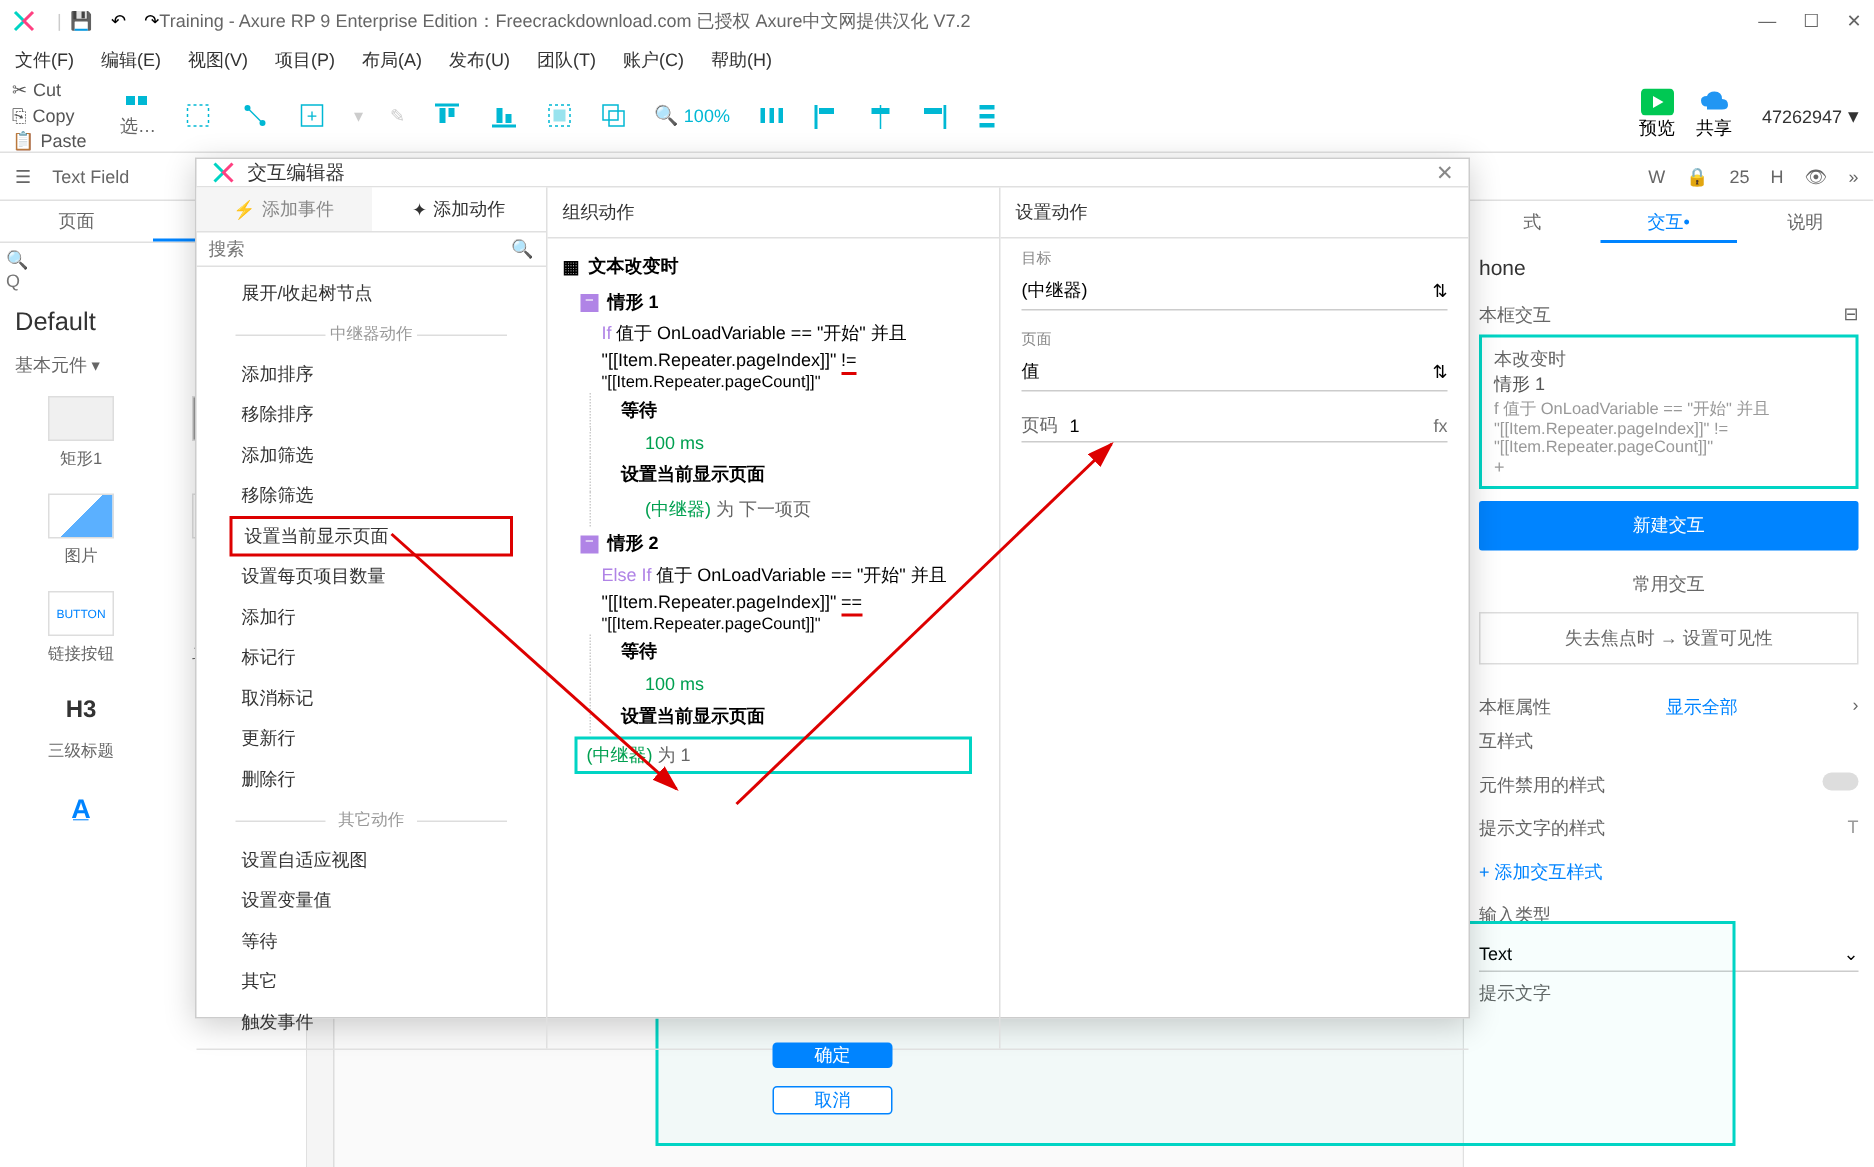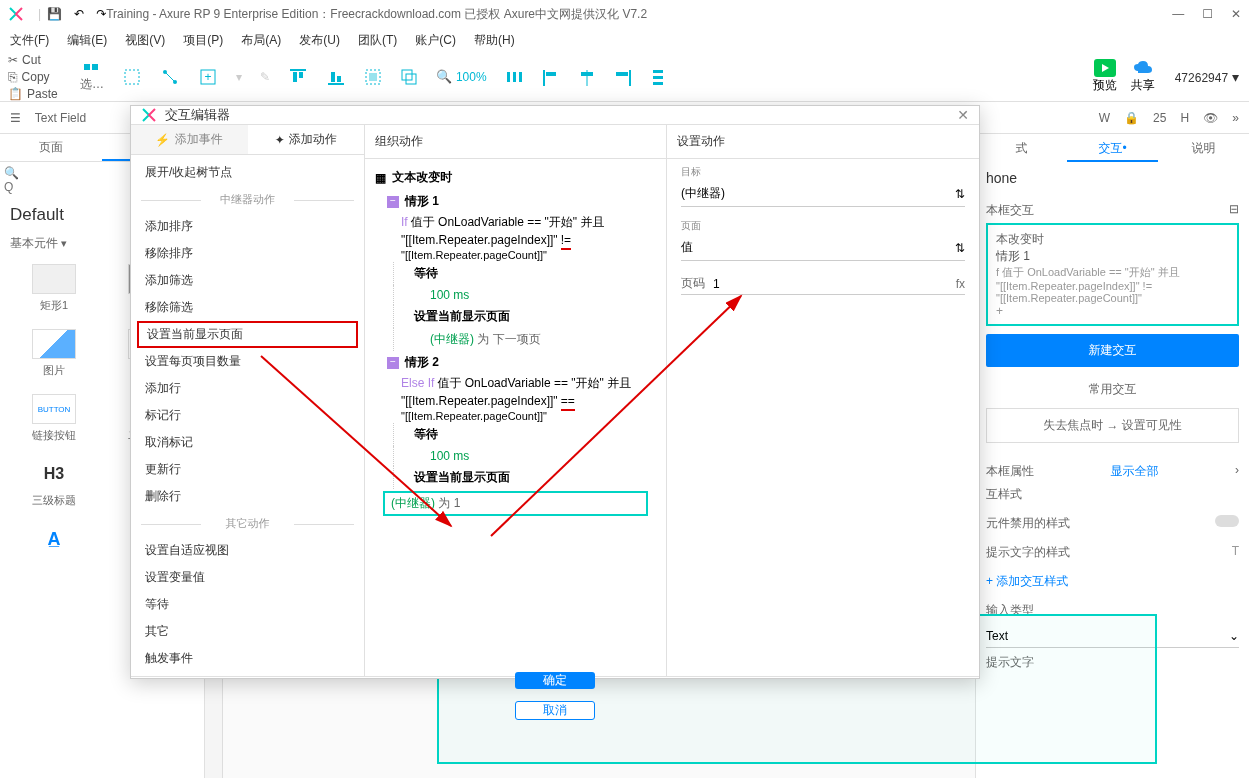--- a/index.html
+++ b/index.html
@@ -64,21 +64,21 @@
 .dlg-title-text { flex:1; color:#333; font-size:13px; }
 .dlg-close { color:#888; font-size:14px; cursor:pointer; }
 .dlg-body { flex:1; display:flex; }
 .dlg-col1 { width:234px; border-right:1px solid #e0e0e0; display:flex; flex-direction:column; }
 .dlg-tabs { display:flex; height:30px; border-bottom:1px solid #e0e0e0; }
 .dlg-tab { flex:1; display:flex; align-items:center; justify-content:center; gap:4px; color:#888; font-size:12px; }
 .dlg-tab.active { background:#fff; color:#333; }
 .dlg-tab.inactive { background:#f5f5f5; }
 .dlg-search { padding:4px 8px; border-bottom:1px solid #e0e0e0; display:flex; align-items:center; }
 .dlg-search input { flex:1; border:none; color:#999; }
-.dlg-list { flex:1; overflow:auto; padding:4px 0; }
+.dlg-list { flex:1; overflow:auto; padding:4px 16px; }
 .dlg-list-item { padding:5px 14px; color:#333; font-size:12px; }
 .dlg-list-item.hl { border:2px solid #d00; margin:0 6px; padding:3px 8px; }
 .dlg-divider { text-align:center; color:#999; position:relative; margin:6px 0; font-size:11px; }
 .dlg-divider::before,.dlg-divider::after { content:""; position:absolute; top:50%; width:60px; height:1px; background:#ddd; }
 .dlg-divider::before { left:10px; } .dlg-divider::after { right:10px; }
 .dlg-col2 { width:302px; border-right:1px solid #e0e0e0; padding:0; }
 .dlg-col2-hdr { padding:8px 10px; color:#333; border-bottom:1px solid #e0e0e0; }
 .dlg-actions { padding:6px 10px; }
 .act-group-title { display:flex; align-items:center; gap:6px; padding:4px 0; font-weight:bold; }
 .act-case { display:flex; align-items:center; gap:6px; padding:3px 0 3px 12px; }
@@ -375,20 +375,24 @@
       <div class="dlg-tabs">
         <div class="dlg-tab inactive">
             <span>⚡</span>
             <span>添加事件</span>
           </div>
         <div class="dlg-tab active">
             <span>✦</span>
             <span>添加动作</span>
           </div>
       </div>
+      <div class="dlg-search">
+          <input placeholder="搜索" style="">
+          <span>🔍</span>
+        </div>
       <div class="dlg-list">
         <div class="dlg-list-item">展开/收起树节点</div>
         <div class="dlg-divider">中继器动作</div>
         <div class="dlg-list-item">添加排序</div>
         <div class="dlg-list-item">移除排序</div>
         <div class="dlg-list-item">添加筛选</div>
         <div class="dlg-list-item">移除筛选</div>
         <div class="dlg-list-item hl">设置当前显示页面</div>
         <div class="dlg-list-item">设置每页项目数量</div>
         <div class="dlg-list-item">添加行</div>

